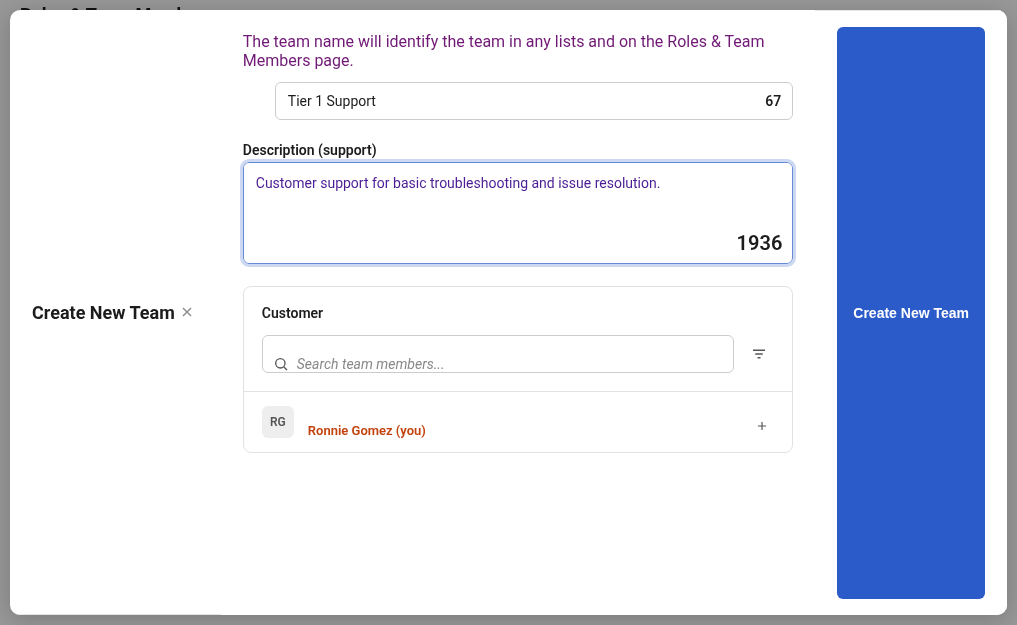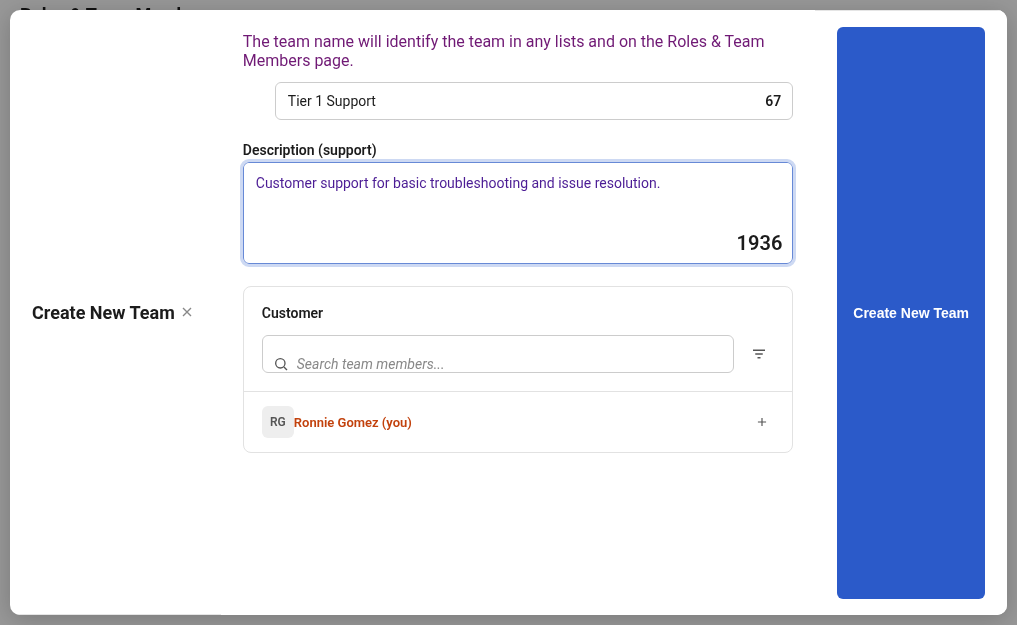--- a/index.html
+++ b/index.html
@@ -205,23 +205,23 @@
       cursor: pointer;
     }
     .filter-btn svg {
       width: 18px;
       height: 18px;
       stroke: #555;
       stroke-width: 2;
     }
     .member-row {
       display: flex;
-      align-items: center;
+      align-items: flex-end;
       padding: 14px 18px;
-      gap: 0;
+      gap: 14px;
     }
     .avatar {
       width: 32px;
       height: 32px;
       border-radius: 6px;
       background: #eee;
       display: flex;
       align-items: center;
       justify-content: center;
       font-size: 12px;

